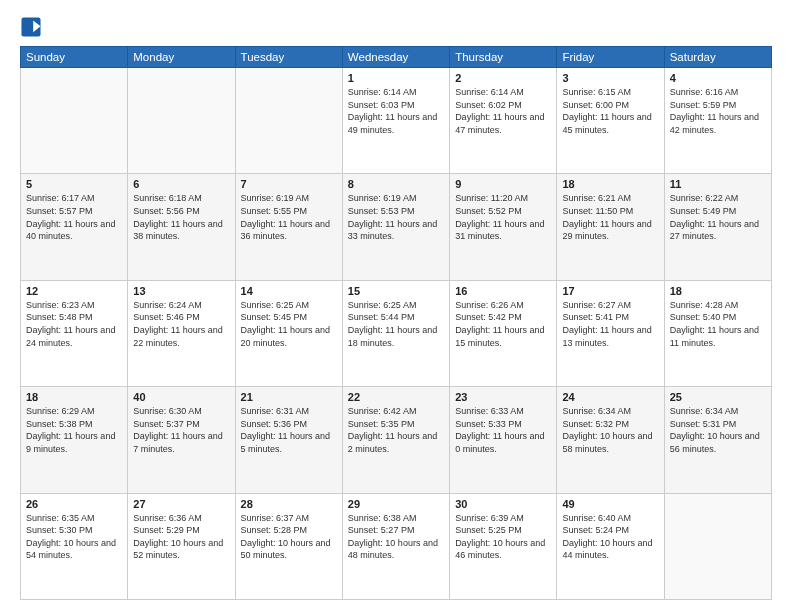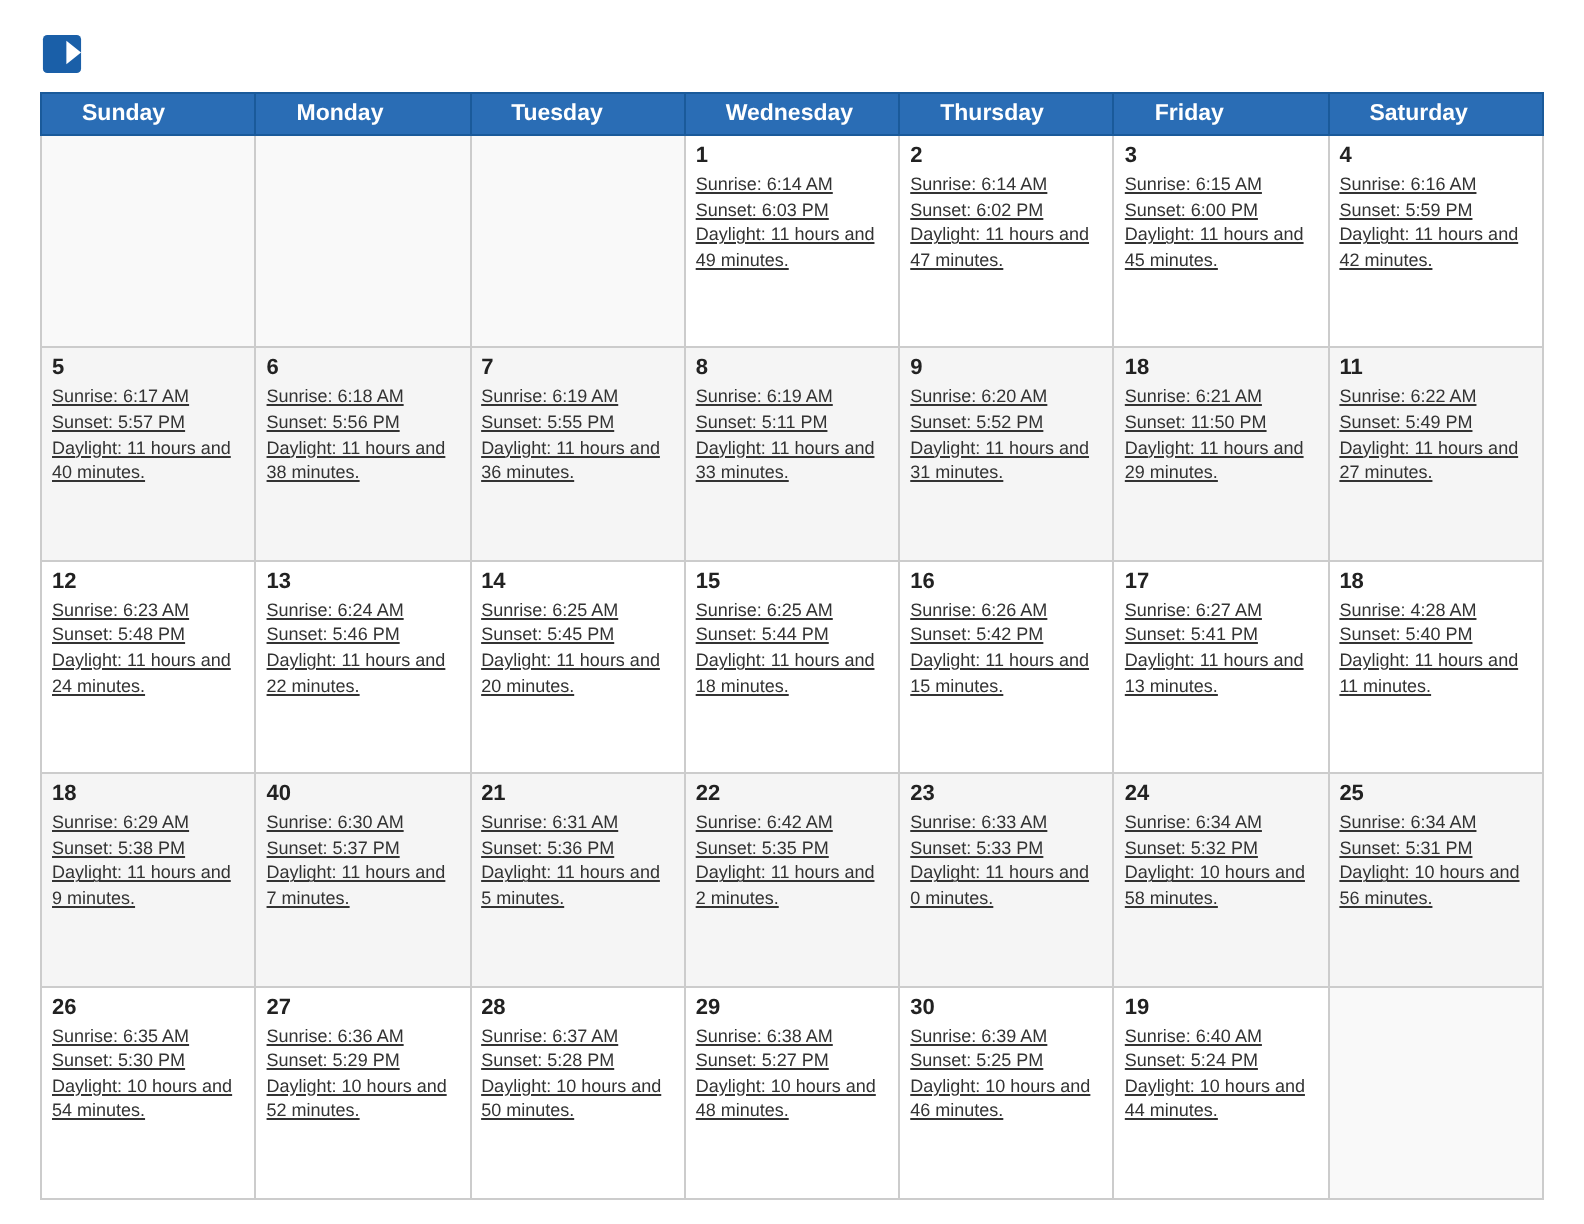--- a/index.html
+++ b/index.html
@@ -60,22 +60,22 @@
       flex: 1;
       border: 1px solid #ccc;
       border-collapse: collapse;
       width: 100%;
       table-layout: fixed;
     }
     .calendar thead tr th {
       background: #2a6db5;
       color: #fff;
       font-size: 11.5px;
-      font-weight: bold;
-      padding: 4px 20px;
+      font-weight: normal;
+      padding: 4px 5px;
       border: 1px solid #1a5a9a;
       text-align: left;
     }
     .calendar tbody tr td {
       border: 1px solid #ccc;
       vertical-align: top;
       padding: 4px 5px;
       font-size: 9.5px;
       color: #333;
       height: 80px;
@@ -90,21 +90,20 @@
       font-size: 11px;
       font-weight: bold;
       color: #222;
       display: block;
       margin-bottom: 2px;
     }
     .day-info {
       font-size: 9px;
       color: #333;
       line-height: 1.4;
-      text-decoration: underline;
     }
     .empty-cell {
       background: #f9f9f9 !important;
     }
   </style>
 </head>
 <body>
 
 <div class="page">
   <div class="header">
@@ -188,27 +187,27 @@
           <td>
             <span class="day-num">7</span>
             <div class="day-info">Sunrise: 6:19 AM
 Sunset: 5:55 PM
 Daylight: 11 hours
 and 36 minutes.</div>
           </td>
           <td>
             <span class="day-num">8</span>
             <div class="day-info">Sunrise: 6:19 AM
-Sunset: 5:11 PM
+Sunset: 5:53 PM
 Daylight: 11 hours
 and 33 minutes.</div>
           </td>
           <td>
             <span class="day-num">9</span>
-            <div class="day-info">Sunrise: 6:20 AM
+            <div class="day-info">Sunrise: 11:20 AM
 Sunset: 5:52 PM
 Daylight: 11 hours
 and 31 minutes.</div>
           </td>
           <td>
             <span class="day-num">18</span>
             <div class="day-info">Sunrise: 6:21 AM
 Sunset: 11:50 PM
 Daylight: 11 hours
 and 29 minutes.</div>
@@ -353,21 +352,21 @@
 and 48 minutes.</div>
           </td>
           <td>
             <span class="day-num">30</span>
             <div class="day-info">Sunrise: 6:39 AM
 Sunset: 5:25 PM
 Daylight: 10 hours
 and 46 minutes.</div>
           </td>
           <td>
-            <span class="day-num">19</span>
+            <span class="day-num">49</span>
             <div class="day-info">Sunrise: 6:40 AM
 Sunset: 5:24 PM
 Daylight: 10 hours
 and 44 minutes.</div>
           </td>
           <td class="empty-cell"></td>
         </tr>
       </tbody>
   </table>
 </div>

